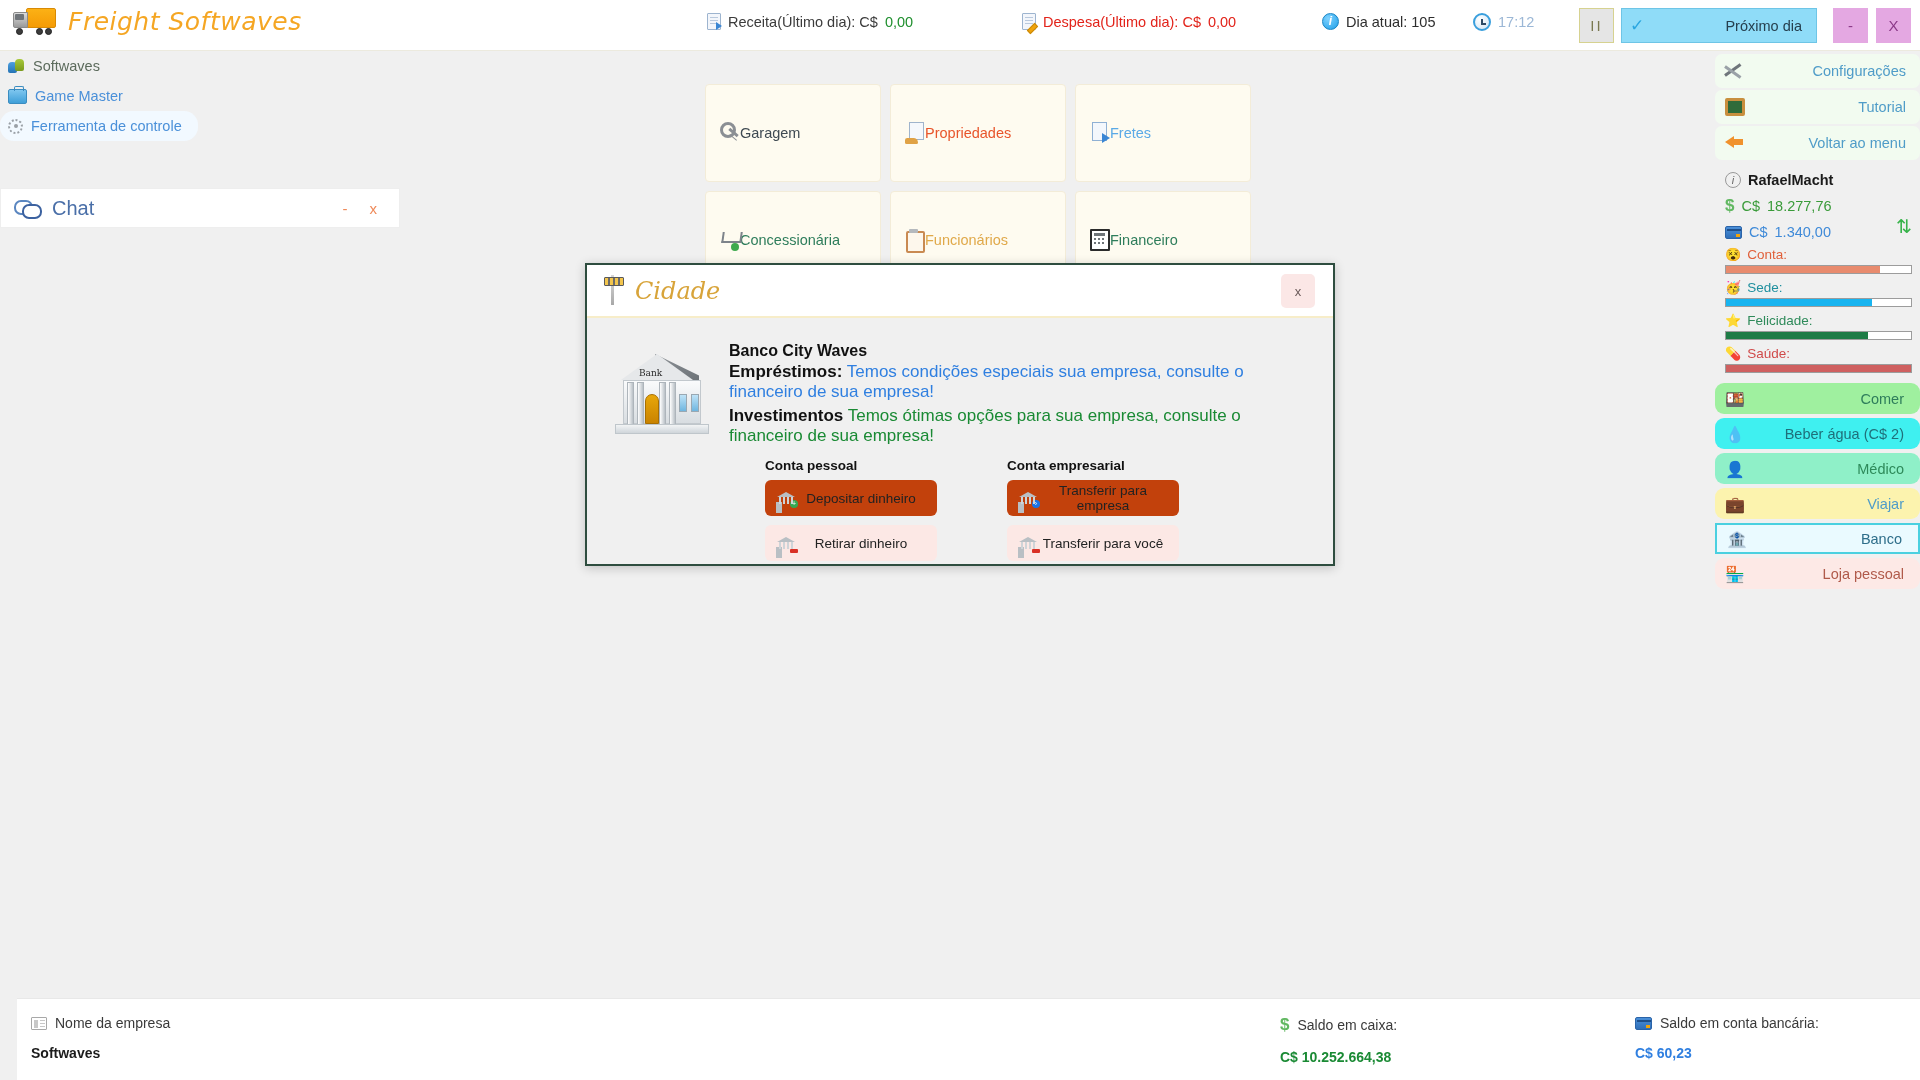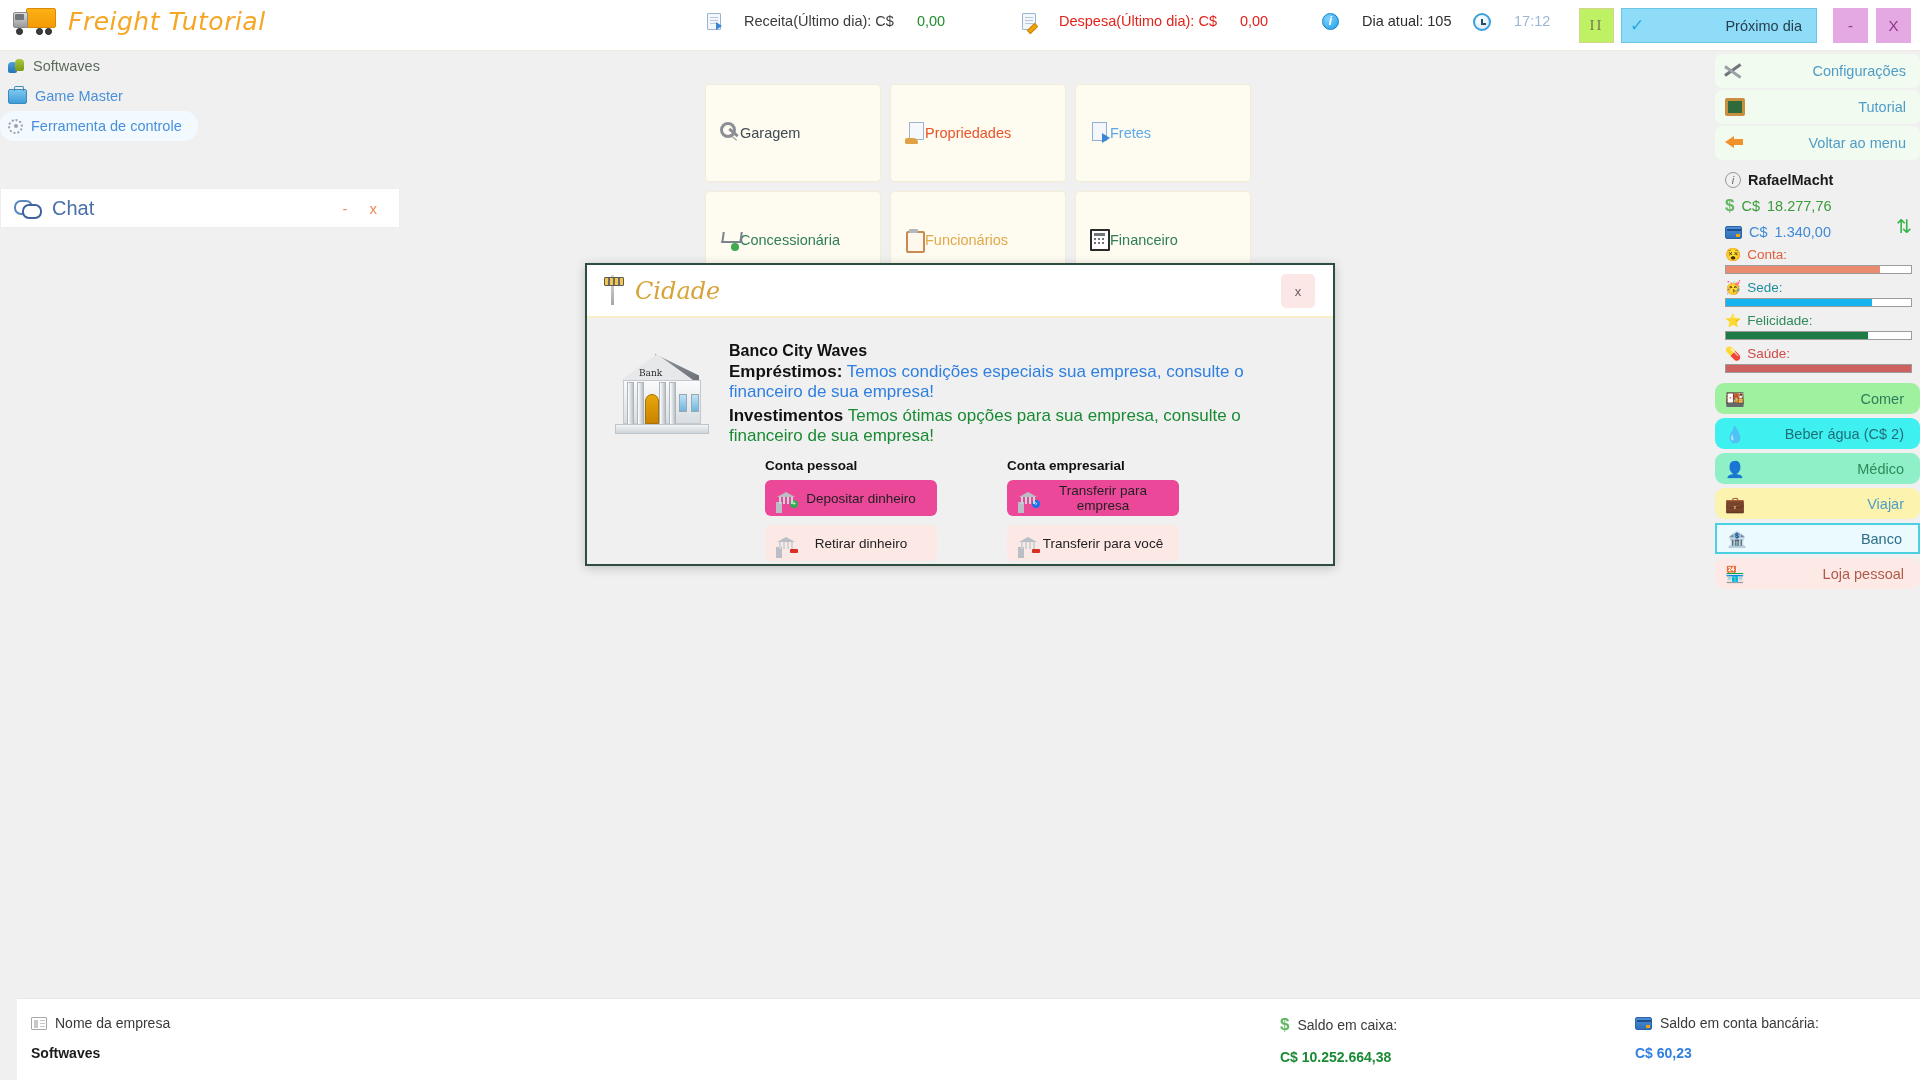--- a/index.html
+++ b/index.html
@@ -51,21 +51,21 @@
   }
   .w1 { left: 4px; } .w2 { left: 24px; } .w3 { left: 33px; }
   .brand-title {
     font-family: "DejaVu Sans", sans-serif;
     font-size: 25px; font-style: italic; font-weight: 500;
     color: #f5a623; letter-spacing: .5px;
   }
 
   .tb-item {
     position: absolute; top: 13px;
-    display: flex; align-items: flex-start; gap: 23px;
+    display: flex; align-items: center; gap: 7px;
     font-size: 14.5px; white-space: nowrap;
   }
   .tb-receita { left: 707px; color: #1f8f2e; }
   .tb-receita .lbl { color: #3b3b3b; }
   .tb-despesa { left: 1022px; color: #e2231a; }
   .tb-despesa .lbl { color: #e2231a; }
   .tb-dia { left: 1322px; color: #2e2e2e; }
   .tb-hora { left: 1473px; color: #9bb7d6; }
 
   .ic { display: inline-block; position: relative; flex: none; }
@@ -102,23 +102,23 @@
   }
   .ic-clock::before, .ic-clock::after {
     content: ""; position: absolute; background: #2d4a66;
   }
   .ic-clock::before { left: 6px; top: 4px; width: 1.5px; height: 5px; }
   .ic-clock::after { left: 6px; top: 8px; width: 5px; height: 1.5px; }
 
   .btn-pause {
     position: absolute; left: 1579px; top: 8px;
     width: 35px; height: 35px;
-    background: #bef264; border: 1px solid #d6d290;
+    background: #e5e5e5; border: 1px solid #d6d290;
     display: flex; align-items: center; justify-content: center;
-    cursor: pointer; color: #7a7850; font-size: 15px; letter-spacing: 2px; font-family: Liberation Serif, serif;
+    cursor: pointer; color: #7a7850; font-size: 15px; letter-spacing: 2px;
   }
   .btn-next {
     position: absolute; left: 1621px; top: 8px;
     width: 196px; height: 35px;
     background: #8fdcf8; border: 1px solid #6ec5e6;
     display: flex; align-items: center; cursor: pointer;
   }
   .btn-next .chk {
     margin-left: 8px; color: #2aa6e0; font-size: 17px;
   }
@@ -374,21 +374,21 @@
   .bank-line .blue { color: #2f7fe0; }
   .bank-line .green { color: #1a8a34; }
 
   .accounts { display: flex; gap: 34px; margin-top: 12px; }
   .acct { width: 172px; margin-left: 36px; }
   .acct-h { font-size: 13.5px; font-weight: bold; color: #111; margin-bottom: 7px; }
   .acct-btn {
     height: 36px; border-radius: 6px; display: flex; align-items: center;
     cursor: pointer; margin-bottom: 9px;
   }
-  .acct-btn.green { background: #ec4899; }
+  .acct-btn.green { background: #c2410c; }
   .acct-btn.pink  { background: #fce8e5; }
   .acct-btn .b-ic { margin-left: 12px; width: 18px; height: 16px; flex: none; position: relative; }
   .acct-btn .b-lbl { flex: 1; text-align: center; font-size: 13.5px; color: #222; padding-right: 10px; }
 
   .ic-bank {
     width: 18px; height: 16px; position: relative;
   }
   .ic-bank::before {
     content: ""; position: absolute; left: 0; top: 2px;
     width: 0; height: 0; border-left: 9px solid transparent;
@@ -552,21 +552,21 @@
   <div class="topbar">
     <div class="brand">
       <div class="truck-icon">
         <div class="truck-body"></div>
           <div class="truck-cab"></div>
           <div class="truck-win"></div>
         <div class="wheel w1"></div>
           <div class="wheel w2"></div>
           <div class="wheel w3"></div>
       </div>
-      <div class="brand-title">Freight Tutorial</div>
+      <div class="brand-title">Freight Softwaves</div>
     </div>
 
     <div class="tb-item tb-receita">
       <span class="ic ic-doc blue"></span>
       <span class="lbl">Receita(Último dia): C$</span>
       <span>0,00</span>
     </div>
 
     <div class="tb-item tb-despesa">
       <span class="ic ic-doc pen"></span>

